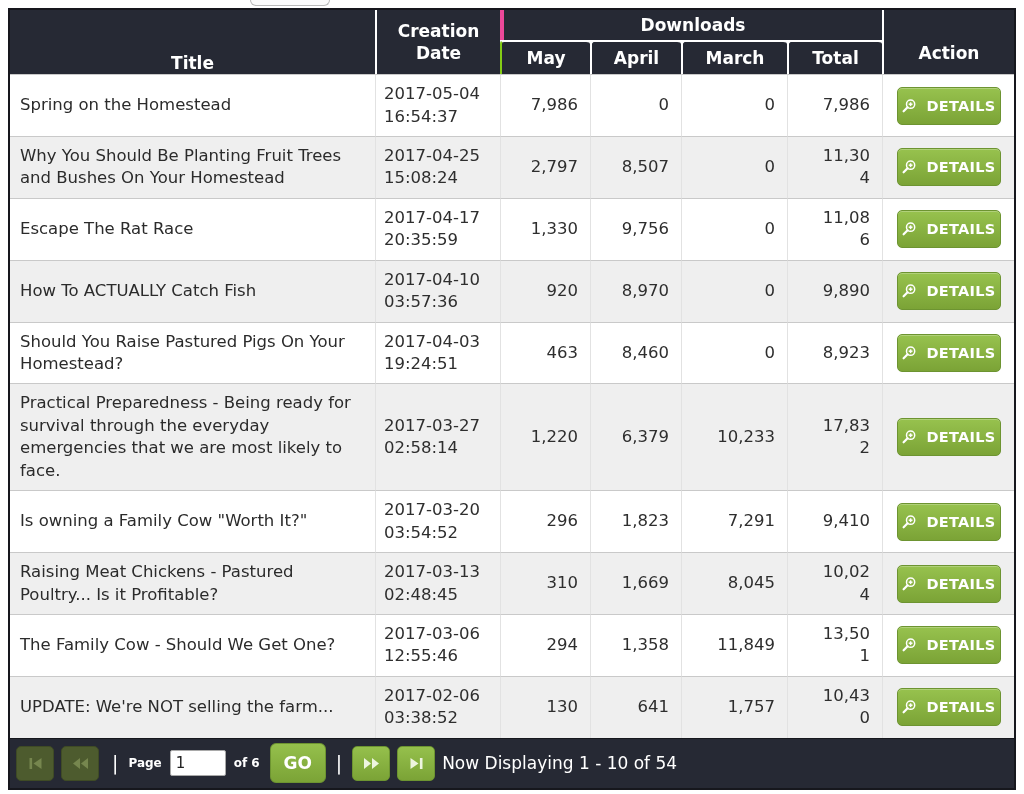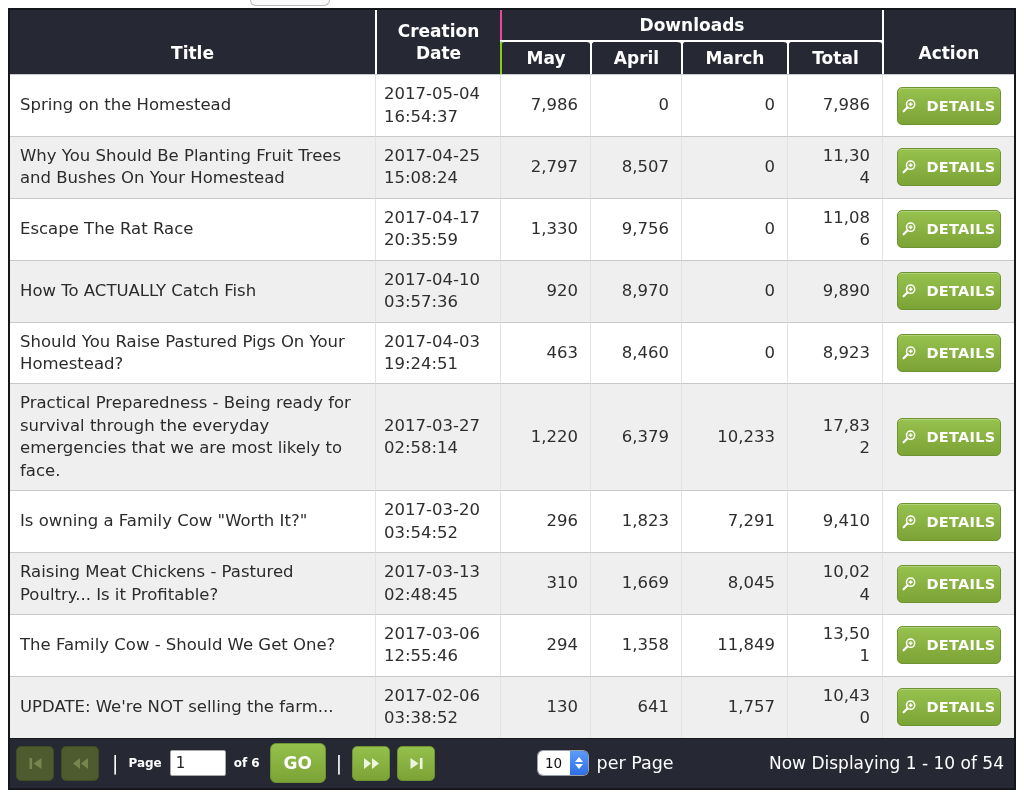--- a/index.html
+++ b/index.html
@@ -40,23 +40,23 @@
   col.c-action { width: 132px; }
 
   thead th {
     background: #262934;
     color: #ffffff;
     font-size: 17px;
     font-weight: bold;
     padding: 4px 6px;
     line-height: 1.3;
   }
-  th.h-title { vertical-align: bottom; padding-bottom: 10px; text-align: center; }
+  th.h-title { vertical-align: bottom; padding-bottom: 0; text-align: center; }
   th.h-date  { vertical-align: middle; text-align: center; border-left: 2px solid #fff; }
-  th.h-downloads { height: 14px; vertical-align: middle; text-align: center; border-left: 2px solid #ec4899; }
+  th.h-downloads { height: 14px; vertical-align: middle; text-align: center; border-left: 4px solid #ec4899; }
   th.h-action { vertical-align: bottom; padding-bottom: 10px; text-align: center; border-left: 2px solid #fff; }
   th.h-month {
     height: 34px; vertical-align: middle; text-align: center;
     border-top: 2px solid #fff;
     border-radius: 4px 4px 0 0;
   }
   th.h-month + th.h-month { border-left: 2px solid #fff; }
   th.h-month:first-child  { border-left: 2px solid #84cc16; }
 
   tbody td {
@@ -423,25 +423,15 @@
           <path d="M9 1 L16 6.5 L9 12 Z"></path>
         </svg>
       </button>
       <button class="pager-btn">
         <svg width="15" height="13" viewBox="0 0 15 13" fill="#eef5df">
           <path d="M1.5 1 L9.5 6.5 L1.5 12 Z"></path>
           <rect x="10.9" y="1" width="2.6" height="11"></rect>
         </svg>
       </button>
     </div>
-    <div class="footer-mid">
-      <span class="mac-select">
-        <span class="mac-select-value">10</span>
-        <span class="mac-select-stepper">
-          <span class="chev-up"></span>
-          <span class="chev-down"></span>
-        </span>
-      </span>
-      <span class="per-page-label">per Page</span>
-    </div>
     <div class="footer-right">Now Displaying 1 - 10 of 54</div>
   </div>
 </div>
 
 </body></html>

